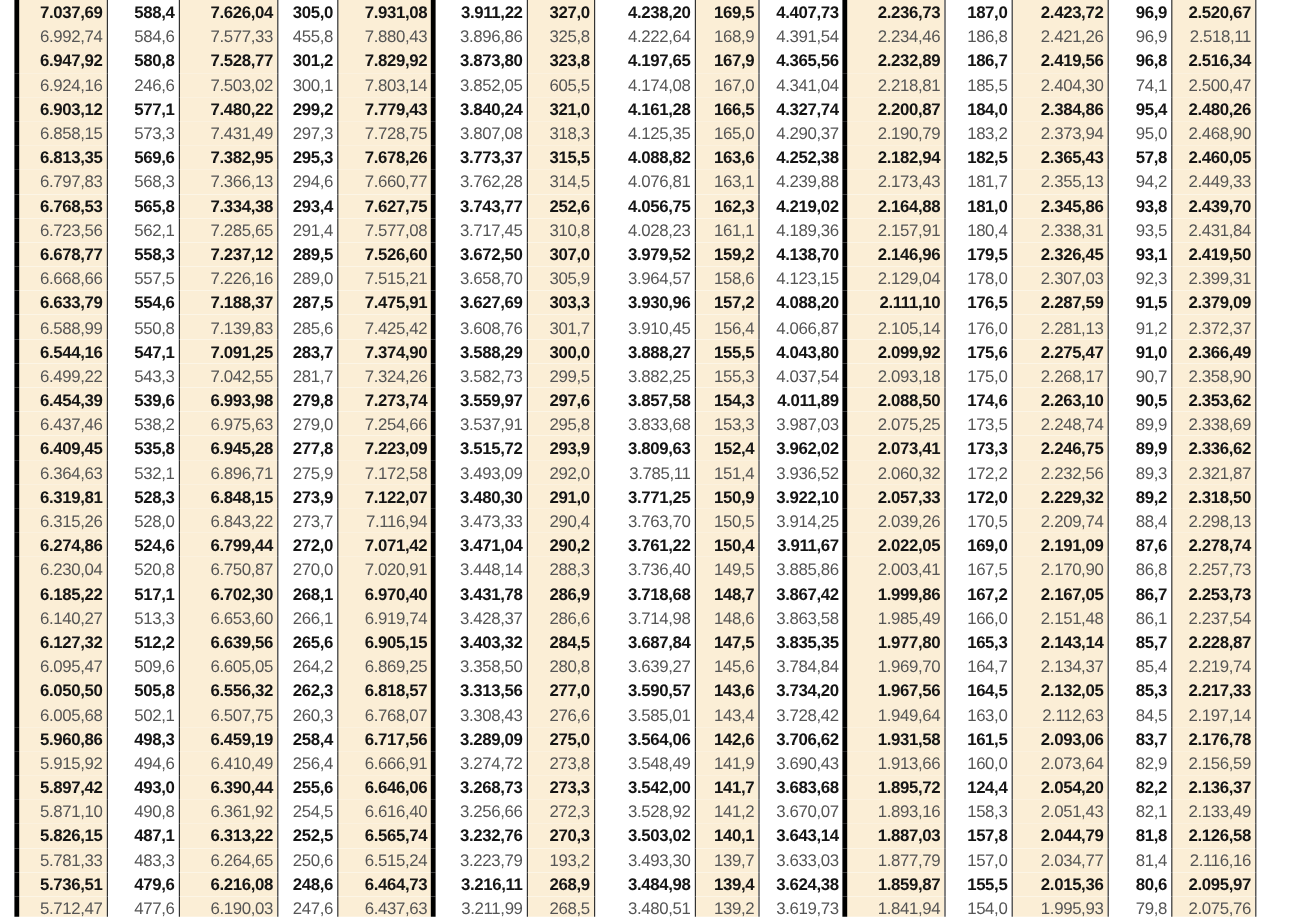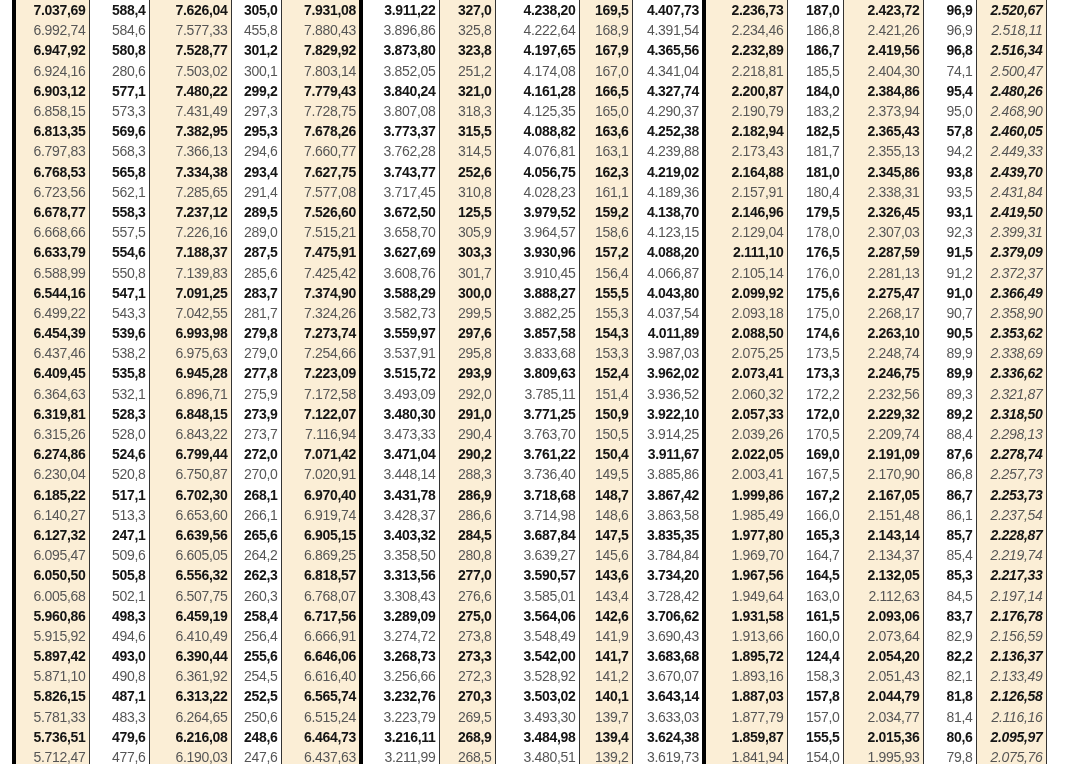--- a/index.html
+++ b/index.html
@@ -15,21 +15,21 @@
     height: 20.2px; padding: 0 3px 0 0; line-height: 20px;
     text-align: right; white-space: nowrap; overflow: hidden;
     border-left: 1.5px solid #333;
     letter-spacing: -0.3px;
   }
   #tbl tr.b td { font-weight: bold; color: #151515; }
   #tbl tr.n td { font-weight: normal; color: #555; }
   .beige { background: #fbeed6; }
   .white { background: #ffffff; }
   .thick { border-left: 4px solid #000 !important; }
-  .lastcol { border-right: 1.5px solid #333; font-style: italic; }
+  .lastcol { border-right: 1.5px solid #333; }
 </style>
 </head>
 <body>
 
 <table id="tbl">
   <colgroup>
     <col style="width:75px">
       <col style="width:60px">
       <col style="width:82px">
       <col style="width:50px">
@@ -92,26 +92,26 @@
         <td class="beige">167,9</td>
         <td class="white">4.365,56</td>
         <td class="beige thick">2.232,89</td>
         <td class="white">186,7</td>
         <td class="beige">2.419,56</td>
         <td class="white">96,8</td>
         <td class="beige lastcol">2.516,34</td>
       </tr>
       <tr class="n">
         <td class="beige thick">6.924,16</td>
-        <td class="white">280,6</td>
+        <td class="white">246,6</td>
         <td class="beige">7.503,02</td>
         <td class="white">300,1</td>
         <td class="beige">7.803,14</td>
         <td class="white thick">3.852,05</td>
-        <td class="beige">251,2</td>
+        <td class="beige">605,5</td>
         <td class="white">4.174,08</td>
         <td class="beige">167,0</td>
         <td class="white">4.341,04</td>
         <td class="beige thick">2.218,81</td>
         <td class="white">185,5</td>
         <td class="beige">2.404,30</td>
         <td class="white">74,1</td>
         <td class="beige lastcol">2.500,47</td>
       </tr>
       <tr class="b">
@@ -216,21 +216,21 @@
         <td class="white">93,5</td>
         <td class="beige lastcol">2.431,84</td>
       </tr>
       <tr class="b">
         <td class="beige thick">6.678,77</td>
         <td class="white">558,3</td>
         <td class="beige">7.237,12</td>
         <td class="white">289,5</td>
         <td class="beige">7.526,60</td>
         <td class="white thick">3.672,50</td>
-        <td class="beige">125,5</td>
+        <td class="beige">307,0</td>
         <td class="white">3.979,52</td>
         <td class="beige">159,2</td>
         <td class="white">4.138,70</td>
         <td class="beige thick">2.146,96</td>
         <td class="white">179,5</td>
         <td class="beige">2.326,45</td>
         <td class="white">93,1</td>
         <td class="beige lastcol">2.419,50</td>
       </tr>
       <tr class="n">
@@ -483,21 +483,21 @@
         <td class="beige">148,6</td>
         <td class="white">3.863,58</td>
         <td class="beige thick">1.985,49</td>
         <td class="white">166,0</td>
         <td class="beige">2.151,48</td>
         <td class="white">86,1</td>
         <td class="beige lastcol">2.237,54</td>
       </tr>
       <tr class="b">
         <td class="beige thick">6.127,32</td>
-        <td class="white">247,1</td>
+        <td class="white">512,2</td>
         <td class="beige">6.639,56</td>
         <td class="white">265,6</td>
         <td class="beige">6.905,15</td>
         <td class="white thick">3.403,32</td>
         <td class="beige">284,5</td>
         <td class="white">3.687,84</td>
         <td class="beige">147,5</td>
         <td class="white">3.835,35</td>
         <td class="beige thick">1.977,80</td>
         <td class="white">165,3</td>
@@ -641,21 +641,21 @@
         <td class="white">81,8</td>
         <td class="beige lastcol">2.126,58</td>
       </tr>
       <tr class="n">
         <td class="beige thick">5.781,33</td>
         <td class="white">483,3</td>
         <td class="beige">6.264,65</td>
         <td class="white">250,6</td>
         <td class="beige">6.515,24</td>
         <td class="white thick">3.223,79</td>
-        <td class="beige">269,5</td>
+        <td class="beige">193,2</td>
         <td class="white">3.493,30</td>
         <td class="beige">139,7</td>
         <td class="white">3.633,03</td>
         <td class="beige thick">1.877,79</td>
         <td class="white">157,0</td>
         <td class="beige">2.034,77</td>
         <td class="white">81,4</td>
         <td class="beige lastcol">2.116,16</td>
       </tr>
       <tr class="b">

